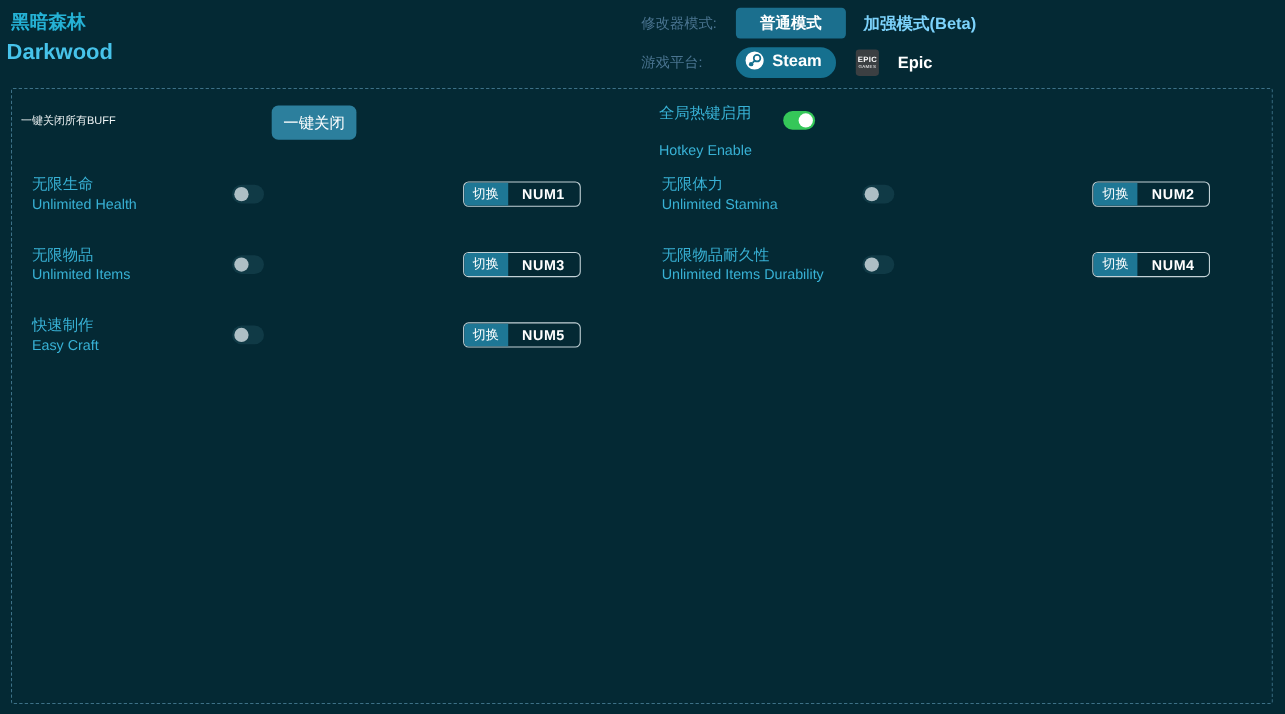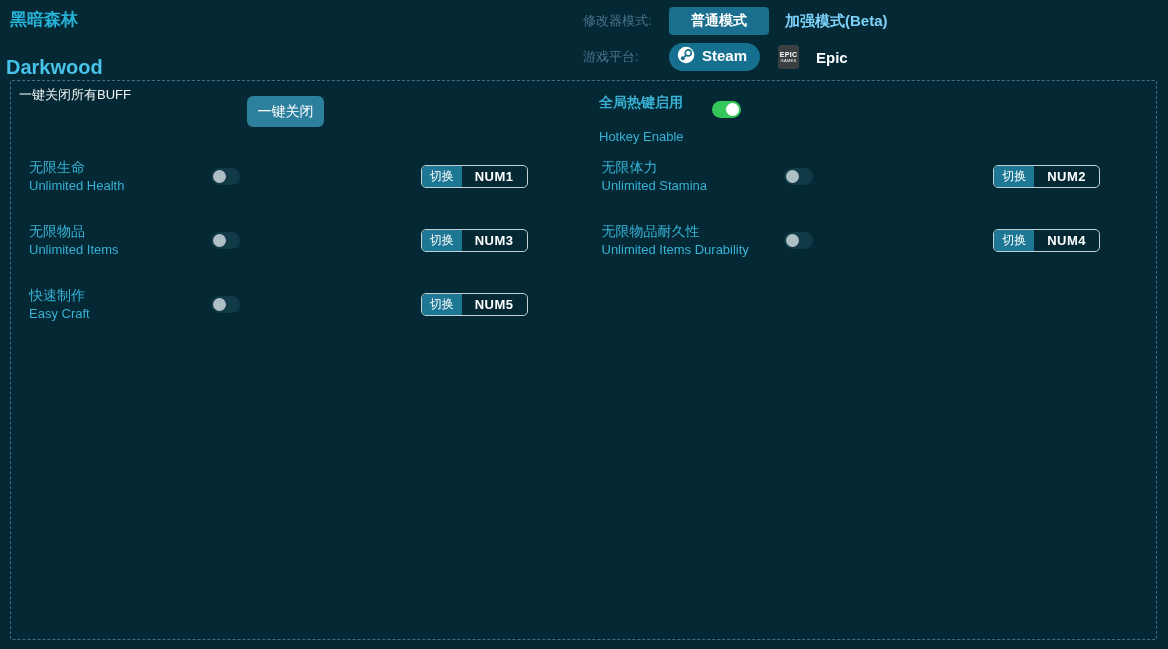--- a/index.html
+++ b/index.html
@@ -21,21 +21,21 @@
   *{box-sizing:border-box;margin:0;padding:0;}
   html,body{width:1168px;height:649px;overflow:hidden;}
   body{
     background:var(--bg);
     font-family:"Liberation Sans","DejaVu Sans",sans-serif;
     position:relative;
     color:var(--white);
   }
   
   .title-cn{position:absolute;left:10px;top:8px;font-size:17px;font-weight:bold;color:var(--cyan-title);}
-  .title-en{position:absolute;left:6px;top:56px;font-size:20px;font-weight:bold;color:var(--cyan-title2);}
+  .title-en{position:absolute;left:6px;top:37px;font-size:20px;font-weight:bold;color:var(--cyan-title2);}
   .header-right{position:absolute;left:583px;top:6px;}
   .hr-row{display:flex;align-items:center;height:30px;margin-bottom:6px;}
   .hr-label{width:76px;font-size:13px;color:var(--muted-label);flex:0 0 auto;}
   .mode-btn{
     margin-left:10px;background:var(--teal-btn);color:#fff;font-size:14px;font-weight:bold;
     padding:5px 22px;border:none;border-radius:4px;cursor:pointer;
   }
   .mode-option{margin-left:16px;font-size:15px;font-weight:600;color:#7dd3fc;cursor:pointer;}
   .steam-btn{
     margin-left:10px;background:#15708f;color:#fff;font-size:15px;font-weight:bold;
@@ -48,27 +48,27 @@
     display:flex;flex-direction:column;align-items:center;justify-content:center;line-height:1;
   }
   .epic-badge .l1{font-size:7px;font-weight:bold;color:#fff;letter-spacing:.3px;}
   .epic-badge .l2{font-size:4px;color:#fff;margin-top:1px;letter-spacing:.3px;}
   .epic-chip .epic-text{font-size:15px;font-weight:600;color:#fff;}
   
   .panel{
     position:absolute;left:10px;top:80px;width:1147px;height:560px;
     border:1px dashed var(--panel-border);border-radius:2px;
   }
-  .buff-label{position:absolute;left:8px;top:5px;font-size:13px;color:var(--white);}
+  .buff-label{position:absolute;left:8px;top:22px;font-size:10px;color:var(--white);}
   .buff-btn{
     position:absolute;left:236px;top:15px;width:77px;height:31px;
     background:var(--teal-btn2);color:#fff;font-size:14px;border:none;border-radius:6px;cursor:pointer;
   }
   .hotkey-enable{position:absolute;left:588px;top:14px;line-height:1;}
-  .hk-cn{font-size:14px;font-weight:bold;color:var(--feature-cyan);margin-bottom:5px;}
+  .hk-cn{font-size:14px;font-weight:normal;color:var(--feature-cyan);margin-bottom:5px;}
   .hk-en{font-size:13px;color:var(--feature-cyan);margin-top:21px;}
   
   .toggle{position:relative;width:29px;height:17px;border-radius:9px;cursor:pointer;flex:0 0 auto;}
   .toggle .knob{position:absolute;top:2px;width:13px;height:13px;border-radius:50%;}
   .toggle.off{background:var(--track-off);}
   .toggle.off .knob{left:2px;background:var(--knob-off);}
   .toggle.on{background:var(--green);}
   .toggle.on .knob{right:2px;background:#fff;}
   .master-toggle{position:absolute;left:701px;top:20px;}
   

